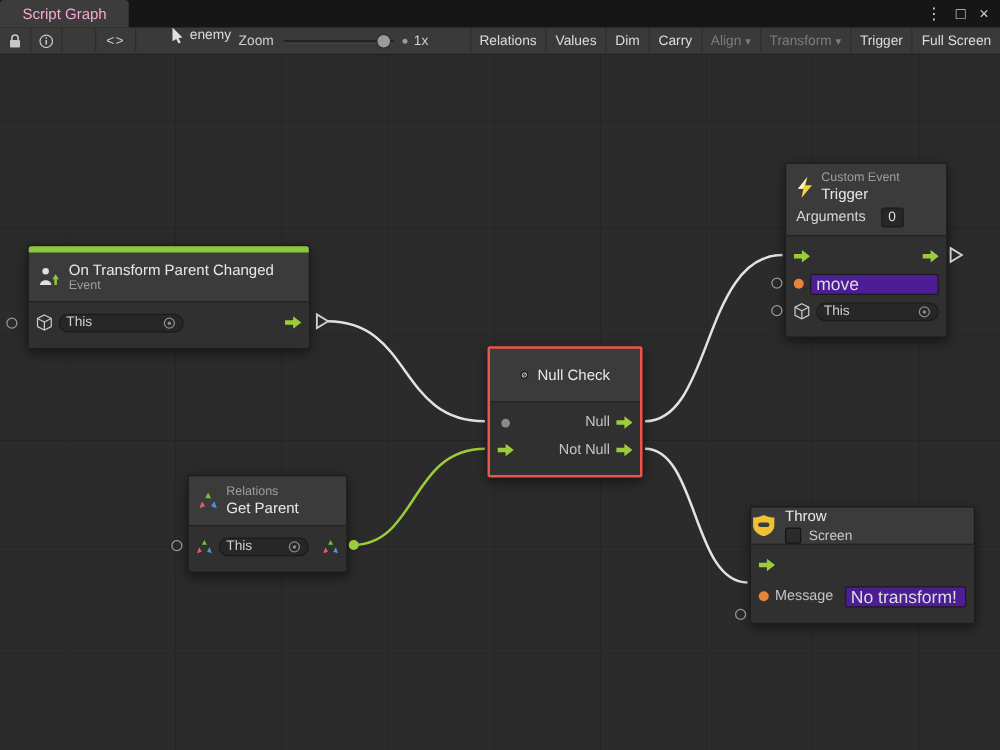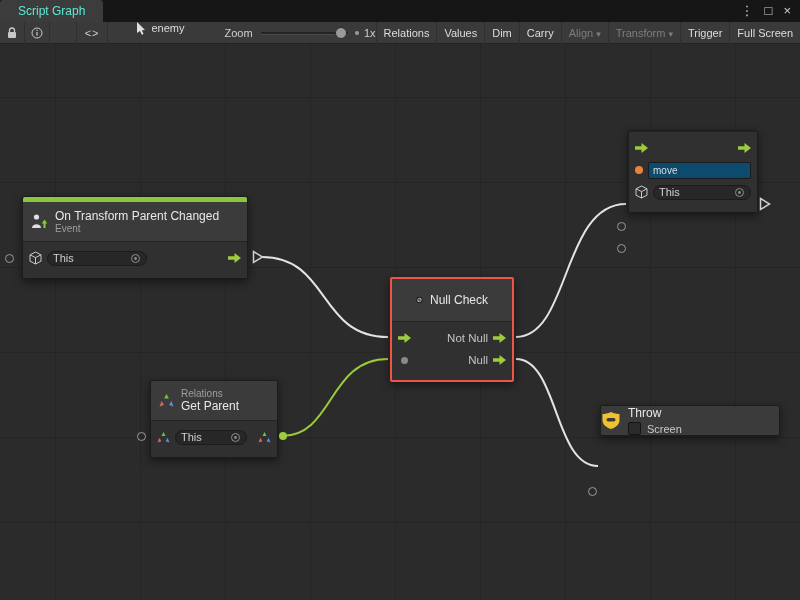--- a/index.html
+++ b/index.html
@@ -1,31 +1,31 @@
 <!DOCTYPE html>
 <html><head>
 <meta charset="utf-8">
 <style>
   html,body{margin:0;padding:0}
   body{width:800px;height:600px;position:relative;overflow:hidden;background:#161616;
        font-family:"Liberation Sans",sans-serif;color:#ddd}
 
   
   .tabbar{position:absolute;top:0;left:0;width:800px;height:22px;background:#161616;display:flex;align-items:stretch}
-  .tab{background:#3c3c3c;color:#5eead4;font-size:12px;line-height:22px;padding:0 18px;border-radius:3px 3px 0 0}
+  .tab{background:#3c3c3c;color:#f9a8d4;font-size:12px;line-height:22px;padding:0 18px;border-radius:3px 3px 0 0}
   .win-controls{margin-left:auto;display:flex;align-items:center;gap:11px;padding-right:9px;color:#cfcfcf;font-size:13px}
   .win-btn{line-height:22px}
 
   
   .toolbar{position:absolute;top:22px;left:0;width:800px;height:22px;background:#3a3a3a;
            border-bottom:1px solid #222;display:flex;align-items:center;font-size:11px;color:#ddd;box-sizing:border-box}
   .icon-btn{width:24px;height:22px;display:flex;align-items:center;justify-content:center;border-right:1px solid #2f2f2f}
   .code-btn{margin-left:26px;padding:0 8px;height:22px;line-height:22px;color:#cfcfcf;border-left:1px solid #2f2f2f;border-right:1px solid #2f2f2f;font-size:11px;letter-spacing:1px}
   .crumb{display:flex;align-items:flex-start;gap:5px;margin-left:22px;padding:0 6px;height:22px}
-  .zoom-label{margin-left:34px;color:#cfcfcf}
+  .zoom-label{color:#cfcfcf}
   .slider{position:relative;width:88px;height:22px;margin-left:8px}
   .slider .track{position:absolute;top:10px;left:0;right:0;height:2px;background:#242424;border-bottom:1px solid #4a4a4a}
   .slider .handle{position:absolute;top:5px;left:74px;width:10px;height:10px;border-radius:50%;background:#9a9a9a;border:1px solid #2c2c2c}
   .slider-dot{width:4px;height:4px;background:#9a9a9a;border-radius:50%;margin-left:7px}
   .zoom-value{margin-left:5px;color:#cfcfcf}
   .tbtn{height:22px;line-height:22px;padding:0 7px;border-left:1px solid #2f2f2f;white-space:nowrap}
   .tbtn.first{margin-left:auto}
   .tbtn.dim{color:#7d7d7d}
   .caret{margin-left:3px;font-size:9px}
 
@@ -51,22 +51,22 @@
   .hrow{display:flex;align-items:center;gap:6px}
   .ntitle{font-size:12px;color:#e8e8e8;white-space:nowrap}
   .nsub{font-size:10px;color:#9e9e9e;white-space:nowrap}
   .nbody{background:#303030;border-top:1px solid #232323;padding:6px 6px 10px}
   .nrow{display:flex;align-items:center;gap:5px;height:20px}
   .nrow + .nrow{margin-top:2px}
   .grow{flex:1}
   .plabel{font-size:11.5px;color:#c4c4c4;white-space:nowrap}
   .pill{display:flex;align-items:center;justify-content:space-between;background:#272727;border:1px solid #1b1b1b;
         border-radius:9px;height:15px;padding:0 5px;font-size:11px;color:#cfcfcf;box-sizing:border-box}
-  .field{background:#0c4a6e;border:1px solid #1b1b1b;border-radius:2px;height:15px;line-height:15px;
-         padding:0 4px;font-size:10px;color:#ddd;white-space:nowrap;overflow:hidden}
+  .field{background:#4c1d95;border:1px solid #1b1b1b;border-radius:2px;height:15px;line-height:15px;
+         padding:0 4px;font-size:14px;color:#ddd;white-space:nowrap;overflow:hidden}
   .abox{display:inline-block;min-width:12px;text-align:center;background:#272727;border:1px solid #1b1b1b;
         border-radius:2px;font-size:11px;color:#ddd;padding:0 2px;margin-left:6px;line-height:14px}
   .alabel{font-size:11.5px;color:#d8d8d8}
   .cklabel{font-size:11px;color:#c8c8c8}
   .checkbox{width:11px;height:11px;background:#2b2b2b;border:1px solid #141414;border-radius:2px;display:inline-block}
   .odot{width:8px;height:8px;border-radius:50%;background:#E8833A;flex:0 0 auto}
   .gdot{width:7px;height:7px;border-radius:50%;background:#8a8a8a;margin-left:3px;flex:0 0 auto}
   .port-circle{position:absolute;width:7px;height:7px;border:1px solid #9a9a9a;border-radius:50%;z-index:3}
   .gdot-out{position:absolute;width:8px;height:8px;border-radius:50%;background:#9CCB3B;z-index:3}
   .out-tri{position:absolute;z-index:3}
@@ -174,33 +174,33 @@
     <div class="nhead tall">
       <svg width="22" height="22" viewBox="0 0 22 22">
         <circle cx="11" cy="11" r="10" fill="#1d1d1d"></circle>
           <circle cx="11" cy="11" r="5.5" fill="none" stroke="#ececec" stroke-width="2"></circle>
           <path d="M6 16 16 6" stroke="#ececec" stroke-width="2"></path>
       </svg>
       <div class="ntitle">Null Check</div>
     </div>
     <div class="nbody">
       <div class="nrow">
+        <span class="gdot"></span>
+        <div class="grow"></div>
+        <span class="plabel">Null</span>
+        <svg width="13" height="10" viewBox="0 0 13 10">
+            <path d="M0 3.2h6.5V0L13 5 6.5 10V6.8H0z" fill="#9CCB3B"></path>
+          </svg>
+      </div>
+      <div class="nrow">
         <svg width="13" height="10" viewBox="0 0 13 10">
             <path d="M0 3.2h6.5V0L13 5 6.5 10V6.8H0z" fill="#9CCB3B"></path>
           </svg>
         <div class="grow"></div>
         <span class="plabel">Not Null</span>
-        <svg width="13" height="10" viewBox="0 0 13 10">
-            <path d="M0 3.2h6.5V0L13 5 6.5 10V6.8H0z" fill="#9CCB3B"></path>
-          </svg>
-      </div>
-      <div class="nrow">
-        <span class="gdot"></span>
-        <div class="grow"></div>
-        <span class="plabel">Null</span>
         <svg width="13" height="10" viewBox="0 0 13 10">
             <path d="M0 3.2h6.5V0L13 5 6.5 10V6.8H0z" fill="#9CCB3B"></path>
           </svg>
       </div>
     </div>
   </div>
 
   <div class="node" style="left:150px;top:336px;width:128px">
     <div class="nhead">
       <svg width="15" height="13" viewBox="0 0 15 13">
@@ -231,20 +231,36 @@
         <svg width="13" height="11" viewBox="0 0 15 13">
           <path d="M7.5 0 9.8 4.6H5.2z" fill="#71c837"></path>
             <path d="M.5 12.5 5 11 2.6 6.9z" fill="#e25f5f"></path>
             <path d="M14.5 12.5 10 11l2.4-4.1z" fill="#5a8fe0"></path>
         </svg>
       </div>
     </div>
   </div>
 
   <div class="node" style="left:628px;top:86px;width:130px">
+    <div class="nhead col">
+      <div class="hrow">
+        <svg width="14" height="18" viewBox="0 0 15 18">
+          <path d="M9.5 0 1.5 10h4.6L4.5 18l9-11H7.8z" fill="#f2d13f"></path>
+            <path d="M9.5 0 1.5 10h4.2z" fill="#fbf0c4"></path>
+        </svg>
+        <div>
+          <div class="nsub">Custom Event</div>
+          <div class="ntitle">Trigger</div>
+        </div>
+      </div>
+      <div class="hrow" style="margin-top:4px">
+        <span class="alabel">Arguments</span>
+        <span class="abox">0</span>
+      </div>
+    </div>
     <div class="nbody">
       <div class="nrow">
         <svg width="13" height="10" viewBox="0 0 13 10">
             <path d="M0 3.2h6.5V0L13 5 6.5 10V6.8H0z" fill="#9CCB3B"></path>
           </svg>
         <div class="grow"></div>
         <svg width="13" height="10" viewBox="0 0 13 10">
             <path d="M0 3.2h6.5V0L13 5 6.5 10V6.8H0z" fill="#9CCB3B"></path>
           </svg>
       </div>
@@ -273,20 +289,32 @@
       <svg width="20" height="17" viewBox="0 0 20 17">
         <path d="M10 0c3 1.6 6.5 2 8.5 2v6.5C18.5 13 13.5 16 10 17 6.5 16 1.5 13 1.5 8.5V2C3.5 2 7 1.6 10 0z" fill="#f0c232"></path>
         <rect x="5.5" y="6" width="9" height="3.6" rx="1.8" fill="#3a3a3a"></rect>
       </svg>
       <div>
         <div class="ntitle">Throw</div>
         <div class="hrow" style="margin-top:2px">
           <span class="checkbox"></span>
           <span class="cklabel">Screen</span>
         </div>
+      </div>
+    </div>
+    <div class="nbody">
+      <div class="nrow">
+        <svg width="13" height="10" viewBox="0 0 13 10">
+            <path d="M0 3.2h6.5V0L13 5 6.5 10V6.8H0z" fill="#9CCB3B"></path>
+          </svg>
+      </div>
+      <div class="nrow" style="height:22px;margin-top:4px">
+        <span class="odot"></span>
+        <span class="plabel">Message</span>
+        <div class="field" style="width:92px;margin-left:4px">No transform!</div>
       </div>
     </div>
   </div>
 
   <div class="port-circle" style="left:5px;top:210px"></div>
   <svg class="out-tri" style="left:252px;top:206px" width="12" height="14" viewBox="0 0 12 14">
       <path d="M1.5 1.5 10.5 7 1.5 12.5z" fill="none" stroke="#cfcfcf" stroke-width="1.5"></path>
     </svg>
   <div class="port-circle" style="left:137px;top:388px"></div>
   <div class="gdot-out" style="left:279px;top:388px"></div>

